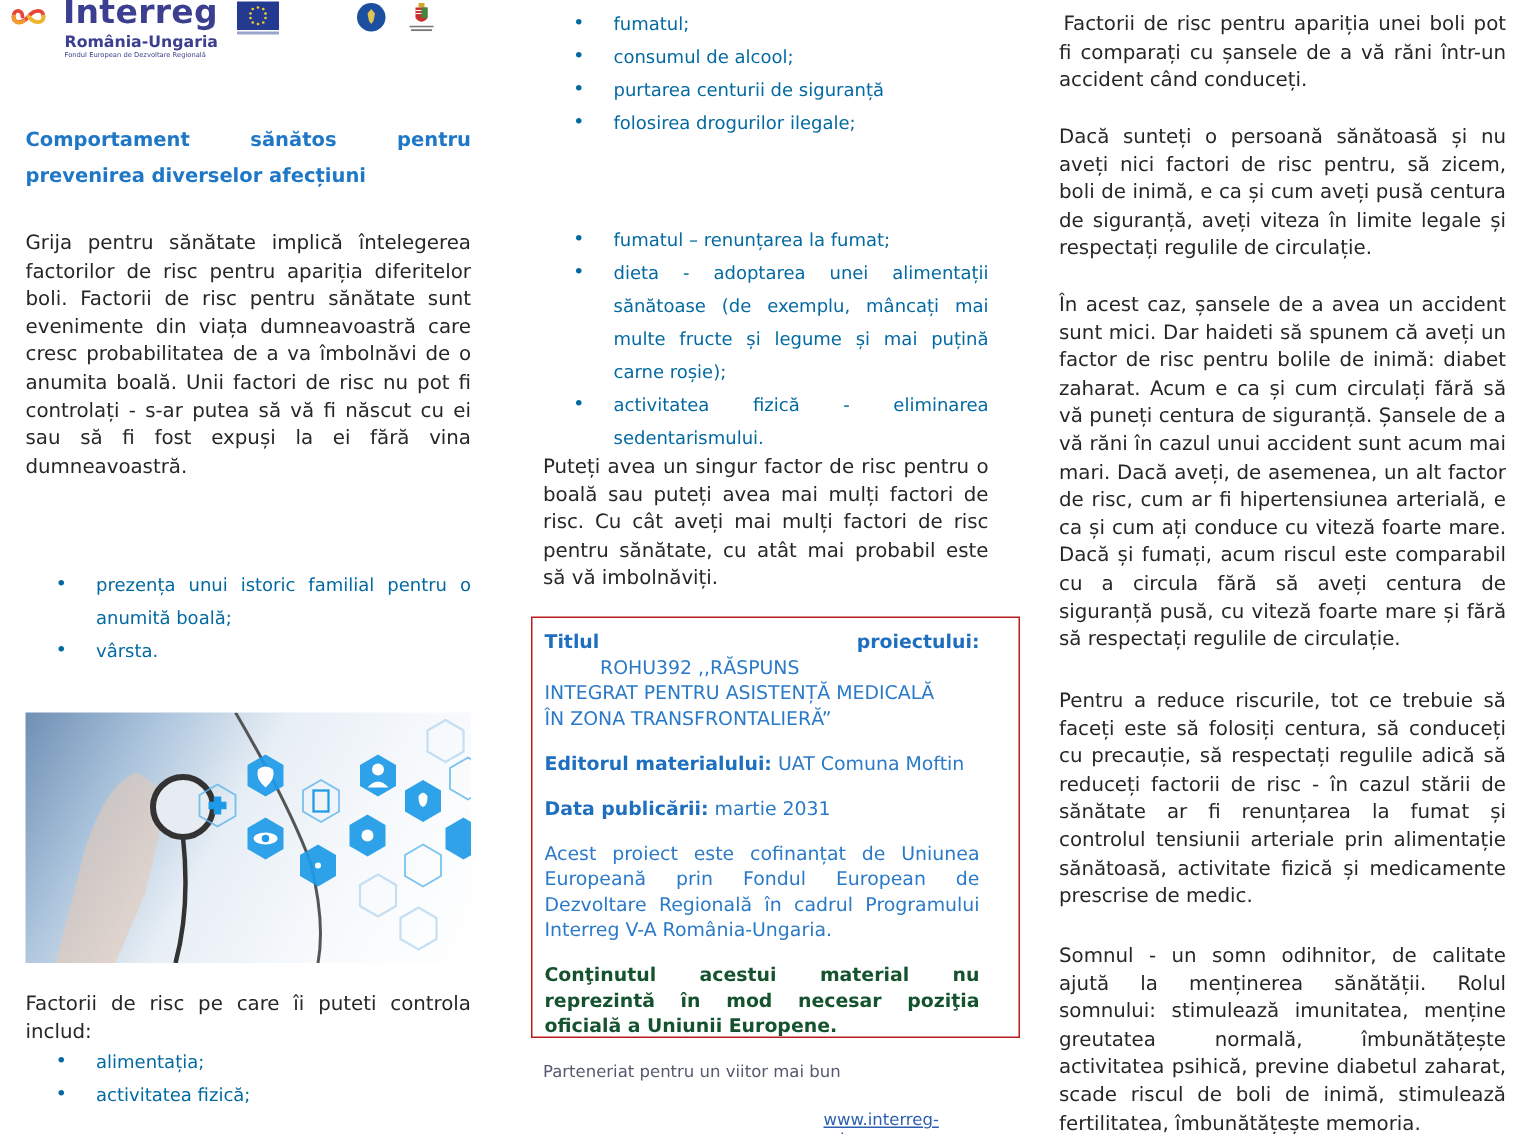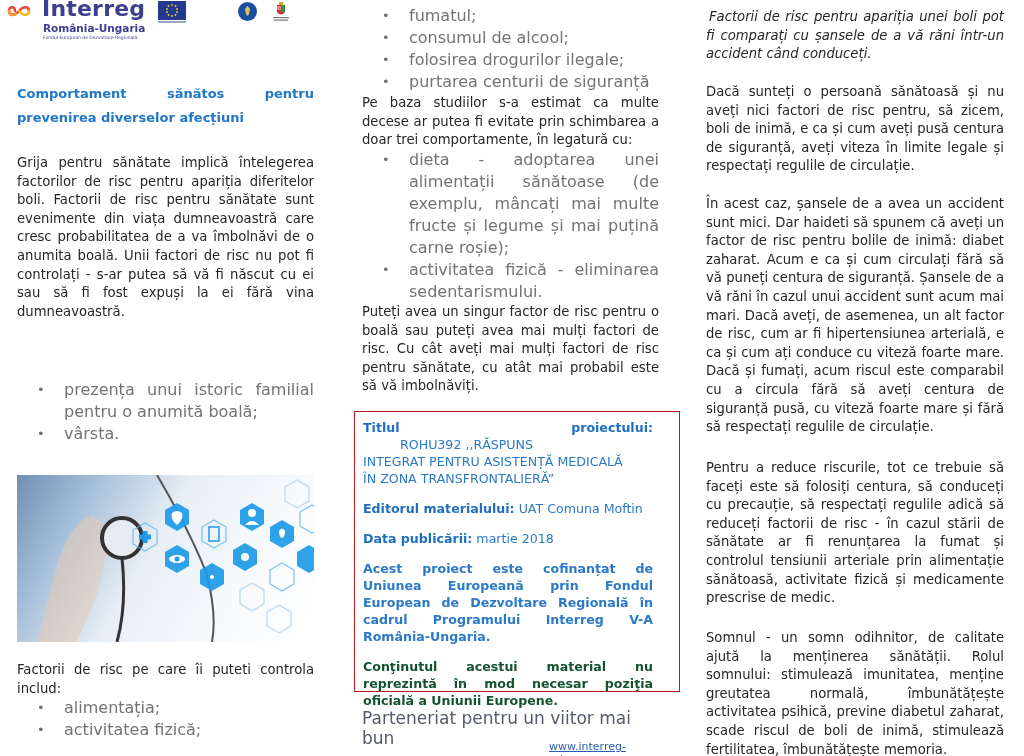--- a/index.html
+++ b/index.html
@@ -4,50 +4,50 @@
 <style>
   * { box-sizing: border-box; margin: 0; padding: 0; }
   html, body { width: 1024px; height: 756px; overflow: hidden; background: #ffffff; }
   body { font-family: "DejaVu Sans", "Liberation Sans", sans-serif; color: #222222; position: relative; }
   .col { position: absolute; top: 0; height: 756px; }
   .col1 { left: 17px; width: 297px; }
   .col2 { left: 362px; width: 297px; }
   .col3 { left: 706px; width: 298px; }
 
   p.body, .body { font-size: 13.2px; line-height: 18.6px; text-align: justify; color: #262626; }
-  .body-last { text-align: justify; text-align-last: left; font-weight: bold; }
+  .body-last { text-align: justify; text-align-last: left; }
 
   
   .logo-bar { position: absolute; left: 0; top: 0; width: 330px; height: 42px; }
   .logo-infinity { position: absolute; left: 6px; top: 3px; width: 34px; height: 16px; }
   .logo-word { position: absolute; left: 42px; top: -4px; font-family: "DejaVu Sans", sans-serif; font-weight: bold; font-size: 22px; color: #3c3f8f; letter-spacing: 0.2px; }
   .logo-sub { position: absolute; left: 43px; top: 22px; font-weight: bold; font-size: 10.5px; color: #3c3f8f; }
   .logo-fund { position: absolute; left: 43px; top: 35px; font-size: 4.5px; color: #3c3f8f; white-space: nowrap; }
   .eu-flag { position: absolute; left: 158px; top: 1px; width: 28px; height: 19px; background: #243a91; }
   .eu-caption { position: absolute; left: 158px; top: 21px; width: 28px; height: 2px; background: #9aa3c8; }
   .ro-emblem { position: absolute; left: 238px; top: 2px; width: 19px; height: 19px; border-radius: 50%; background: #1d4fa0; }
   .hu-emblem { position: absolute; left: 276px; top: 2px; width: 10px; height: 15px; }
   .hu-caption { position: absolute; left: 272px; top: 17px; width: 18px; height: 5px; }
 
   .title { position: absolute; top: 82px; left: 0; width: 297px; color: #1f77c7; font-weight: bold; font-size: 13px; line-height: 24px; text-align: justify; text-align-last: left; }
 
   ul.bullets { list-style: none; }
-  ul.bullets li { position: relative; padding-left: 47px; font-size: 16px; line-height: 22px; text-align: justify; color: #737373; }
+  ul.bullets li { position: relative; padding-left: 47px; font-size: 12px; line-height: 22px; text-align: justify; color: #0369a1; }
   ul.bullets li::before { content: "\2022"; position: absolute; left: 20px; top: 0; font-size: 13px; }
 
   .photo { position: absolute; left: 0; top: 475px; width: 297px; height: 167px; overflow: hidden;
     background: linear-gradient(120deg, #6f8fb4 0%, #a9c2db 22%, #e7eef5 45%, #f6f9fc 70%, #ffffff 100%); }
   .photo svg { position: absolute; left: 0; top: 0; }
 
   .info-box { position: absolute; left: -8px; top: 411px; width: 326px; height: 281px; border: 1px solid #b91c1c; padding: 7px 26px 0 8px; }
   .info-box p { font-size: 12.6px; line-height: 17px; color: #2a7ac8; text-align: justify; }
   .info-box b { color: #1f6fc0; }
   .info-box .gap { height: 13px; }
 
-  .partner { position: absolute; left: 0; top: 708px; font-size: 17px; color: #555a6e; }
+  .partner { position: absolute; left: 0; top: 708px; font-size: 11px; color: #555a6e; }
   .site { position: absolute; left: 187px; top: 740px; font-size: 11px; color: #2b5fb0; text-decoration: underline; }
 </style>
 </head>
 <body>
 
 <div class="logo-bar">
   <svg class="logo-infinity" viewBox="0 0 34 16">
     <path d="M9 8 C9 3, 3 3, 3 8 C3 13, 9 13, 13 8 C17 3, 23 3, 23 8" fill="none" stroke="#e8463a" stroke-width="2.6" stroke-linecap="round"></path>
     <path d="M13 8 C17 13, 23 13, 23 8" fill="none" stroke="#f1b52b" stroke-width="2.6" stroke-linecap="round"></path>
     <path d="M3 8 C3 12, 7 13, 10 11" fill="none" stroke="#f39b2c" stroke-width="2.6" stroke-linecap="round"></path>
@@ -152,27 +152,27 @@
   <ul class="bullets" style="position:absolute; top:697px; left:0; width:297px;">
     <li>alimentația;</li>
     <li>activitatea fizică;</li>
   </ul>
 </section>
 
 <section class="col col2">
   <ul class="bullets" style="position:absolute; top:5px; left:0; width:297px;">
     <li>fumatul;</li>
     <li>consumul de alcool;</li>
+    <li>purtarea centurii de siguranță</li>
     <li>folosirea drogurilor ilegale;</li>
-    <li>purtarea centurii de siguranță</li>
-  </ul>
-
-  <p class="body" style="position:absolute; top:94px; left:0; width:297px;">Pe baza studiilor s-a estimat ca multe decese ar putea fi evitate prin schimbarea a doar trei comportamente, în legatură cu:</p>
+  </ul>
+
 
   <ul class="bullets" style="position:absolute; top:149px; left:0; width:297px;">
+    <li>fumatul – renunțarea la fumat;</li>
     <li>dieta - adoptarea unei alimentații sănătoase (de exemplu, mâncați mai multe fructe și legume și mai puțină carne roșie);</li>
     <li>activitatea fizică - eliminarea sedentarismului.</li>
   </ul>
 
   <p class="body" style="position:absolute; top:303px; left:0; width:297px;">Puteți avea un singur factor de risc pentru o boală sau puteți avea mai mulți factori de risc. Cu cât aveți mai mulți factori de risc pentru sănătate, cu atât mai probabil este să vă imbolnăviți.</p>
 
   <div class="info-box">
     <p style="text-align:justify;">
       <b>Titlul proiectului:</b>
       <span style="display:inline-block; width:calc(100% - 120px); text-align:right;">ROHU392 ,,RĂSPUNS</span>
@@ -180,31 +180,31 @@
     <p style="text-align:left;">INTEGRAT PENTRU ASISTENȚĂ MEDICALĂ</p>
     <p style="text-align:left;">ÎN ZONA TRANSFRONTALIERĂ”</p>
     <div class="gap"></div>
     <p>
       <b>Editorul materialului:</b>
       <span>UAT Comuna Moftin</span>
     </p>
     <div class="gap"></div>
     <p>
       <b>Data publicării:</b>
-      <span>martie 2018</span>
+      <span>martie 2031</span>
     </p>
     <div class="gap"></div>
     <p class="body-last">Acest proiect este cofinanțat de Uniunea Europeană prin Fondul European de Dezvoltare Regională în cadrul Programului Interreg V-A România-Ungaria.</p>
     <div class="gap"></div>
     <p class="body-last" style="font-weight:bold; color:#14532d;">Conţinutul acestui material nu reprezintă în mod necesar poziţia oficială a Uniunii Europene.</p>
   </div>
 
   <div class="partner">Parteneriat pentru un viitor mai bun</div>
   <a class="site">www.interreg-rohu.eu</a>
 </section>
 
 <section class="col col3">
-  <p class="body" style="position:absolute; top:8px; left:0; width:298px; text-indent:3px;font-style:italic;">Factorii de risc pentru apariția unei boli pot fi comparați cu șansele de a vă răni într-un accident când conduceți.</p>
+  <p class="body" style="position:absolute; top:8px; left:0; width:298px; text-indent:3px;">Factorii de risc pentru apariția unei boli pot fi comparați cu șansele de a vă răni într-un accident când conduceți.</p>
   <p class="body" style="position:absolute; top:83px; left:0; width:298px;">Dacă sunteți o persoană sănătoasă și nu aveți nici factori de risc pentru, să zicem, boli de inimă, e ca și cum aveți pusă centura de siguranță, aveți viteza în limite legale și respectați regulile de circulație.</p>
   <p class="body" style="position:absolute; top:195px; left:0; width:298px;">În acest caz, șansele de a avea un accident sunt mici. Dar haideti să spunem că aveți un factor de risc pentru bolile de inimă: diabet zaharat. Acum e ca și cum circulați fără să vă puneți centura de siguranță. Șansele de a vă răni în cazul unui accident sunt acum mai mari. Dacă aveți, de asemenea, un alt factor de risc, cum ar fi hipertensiunea arterială, e ca și cum ați conduce cu viteză foarte mare. Dacă și fumați, acum riscul este comparabil cu a circula fără să aveți centura de siguranță pusă, cu viteză foarte mare și fără să respectați regulile de circulație.</p>
   <p class="body" style="position:absolute; top:459px; left:0; width:298px;">Pentru a reduce riscurile, tot ce trebuie să faceți este să folosiți centura, să conduceți cu precauție, să respectați regulile adică să reduceți factorii de risc - în cazul stării de sănătate ar fi renunțarea la fumat și controlul tensiunii arteriale prin alimentație sănătoasă, activitate fizică și medicamente prescrise de medic.</p>
   <p class="body" style="position:absolute; top:629px; left:0; width:298px;">Somnul - un somn odihnitor, de calitate ajută la menținerea sănătății. Rolul somnului: stimulează imunitatea, menține greutatea normală, îmbunătățește activitatea psihică, previne diabetul zaharat, scade riscul de boli de inimă, stimulează fertilitatea, îmbunătățește memoria.</p>
 </section>
 
 </body></html>

